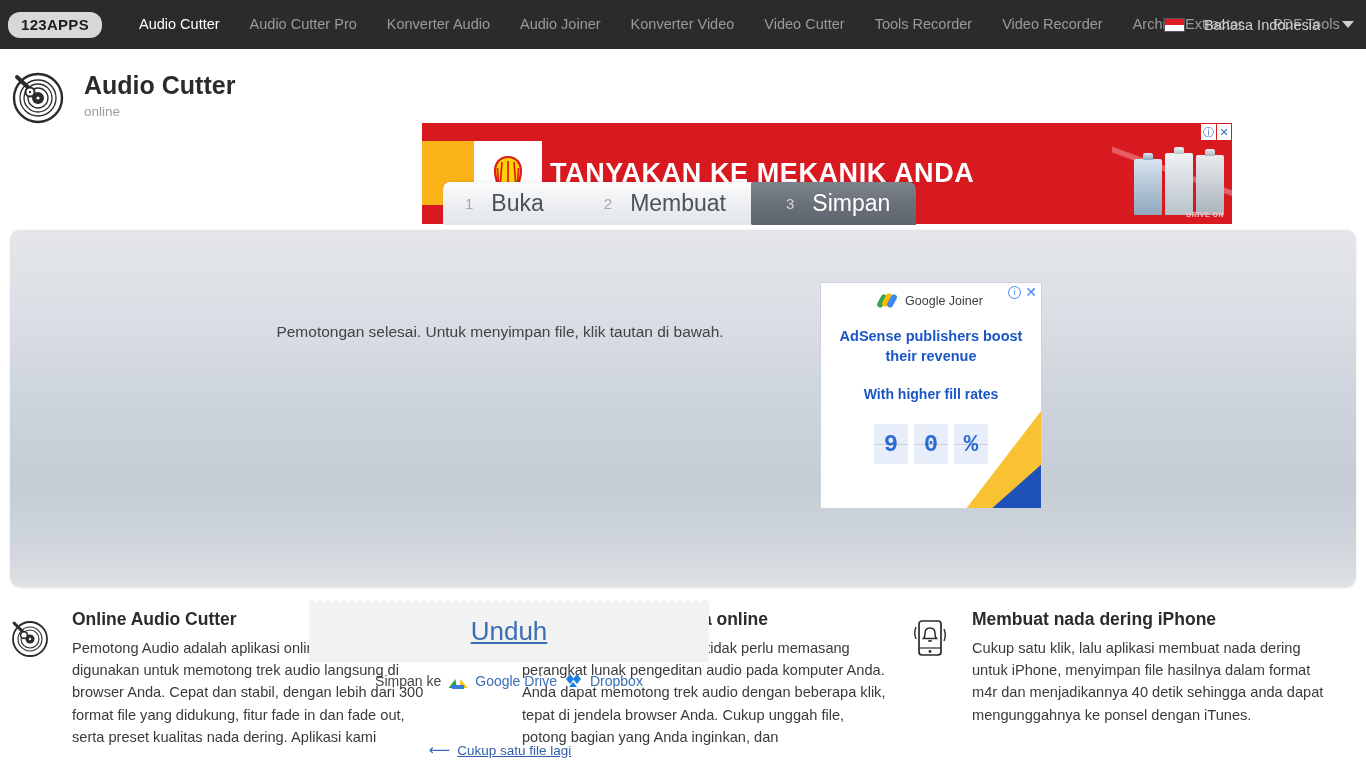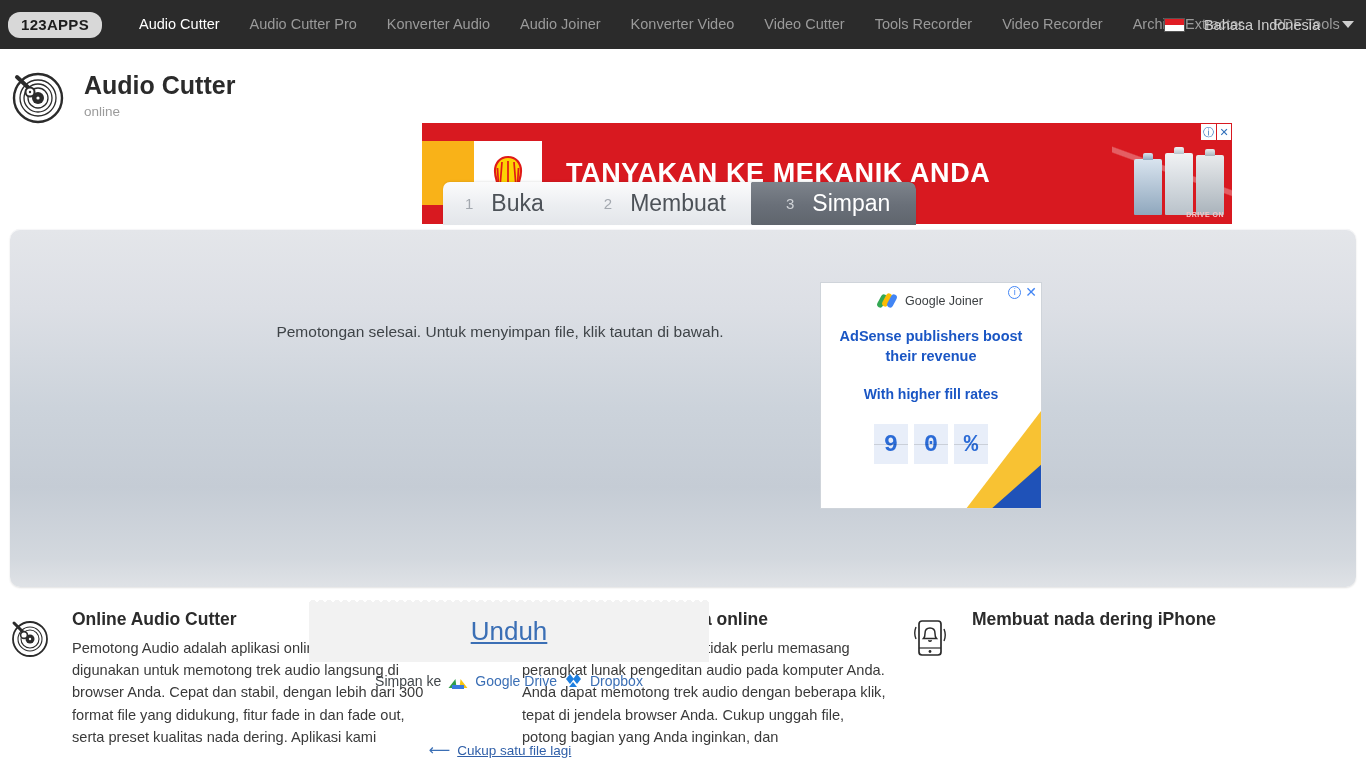--- a/index.html
+++ b/index.html
@@ -81,21 +81,21 @@
   }
   .ba-leftblock {
     position: absolute; left: 0; top: 18px; width: 120px; height: 64px;
     background: #f9b218;
   }
   .ba-shellbox {
     position: absolute; left: 52px; top: 18px; width: 68px; height: 64px;
     background: #ffffff; display:flex; align-items:center; justify-content:center;
   }
   .ba-headline {
-    position: absolute; left: 144px; top: 0; height: 101px; right: 180px;
+    position: absolute; left: 128px; top: 0; height: 101px; right: 180px;
     display: flex; align-items: center;
     color: #fff; font-weight: bold; font-size: 27px;
     letter-spacing: 0.6px; font-family: "Liberation Sans", sans-serif;
   }
   .ba-bottles {
     position:absolute; right: 8px; top: 22px; width: 170px; height: 70px;
     display:flex; align-items:flex-end; gap:3px; justify-content:flex-end;
   }
   .bottle { width: 28px; border-radius: 2px 2px 1px 1px; position: relative; }
   .bottle::before{
@@ -468,15 +468,16 @@
         <line x1="11" y1="33" x2="33" y2="33" stroke="#2b2b2b" stroke-width="1.2"></line>
         <circle cx="22" cy="36.5" r="1.4" fill="#2b2b2b"></circle>
         <path d="M22 13 C18.6 13 17 15.4 17 18.4 C17 22 15.6 23.4 15.6 23.4 L28.4 23.4 C28.4 23.4 27 22 27 18.4 C27 15.4 25.4 13 22 13 Z" fill="none" stroke="#2b2b2b" stroke-width="1.5"></path>
         <path d="M20.4 25.2 Q22 27.2 23.6 25.2" fill="none" stroke="#2b2b2b" stroke-width="1.4"></path>
         <path d="M8 12 Q5.5 18 8 24" fill="none" stroke="#2b2b2b" stroke-width="1.4"></path>
         <path d="M36 14 Q38.5 20 36 26" fill="none" stroke="#2b2b2b" stroke-width="1.4"></path>
       </svg>
     </div>
     <div>
       <h3>Membuat nada dering iPhone</h3>
+      <p>Cukup satu klik, lalu aplikasi membuat nada dering untuk iPhone, menyimpan file hasilnya dalam format m4r dan menjadikannya 40 detik sehingga anda dapat mengunggahnya ke ponsel dengan iTunes.</p>
     </div>
   </div>
 </div>
 
 </body></html>

